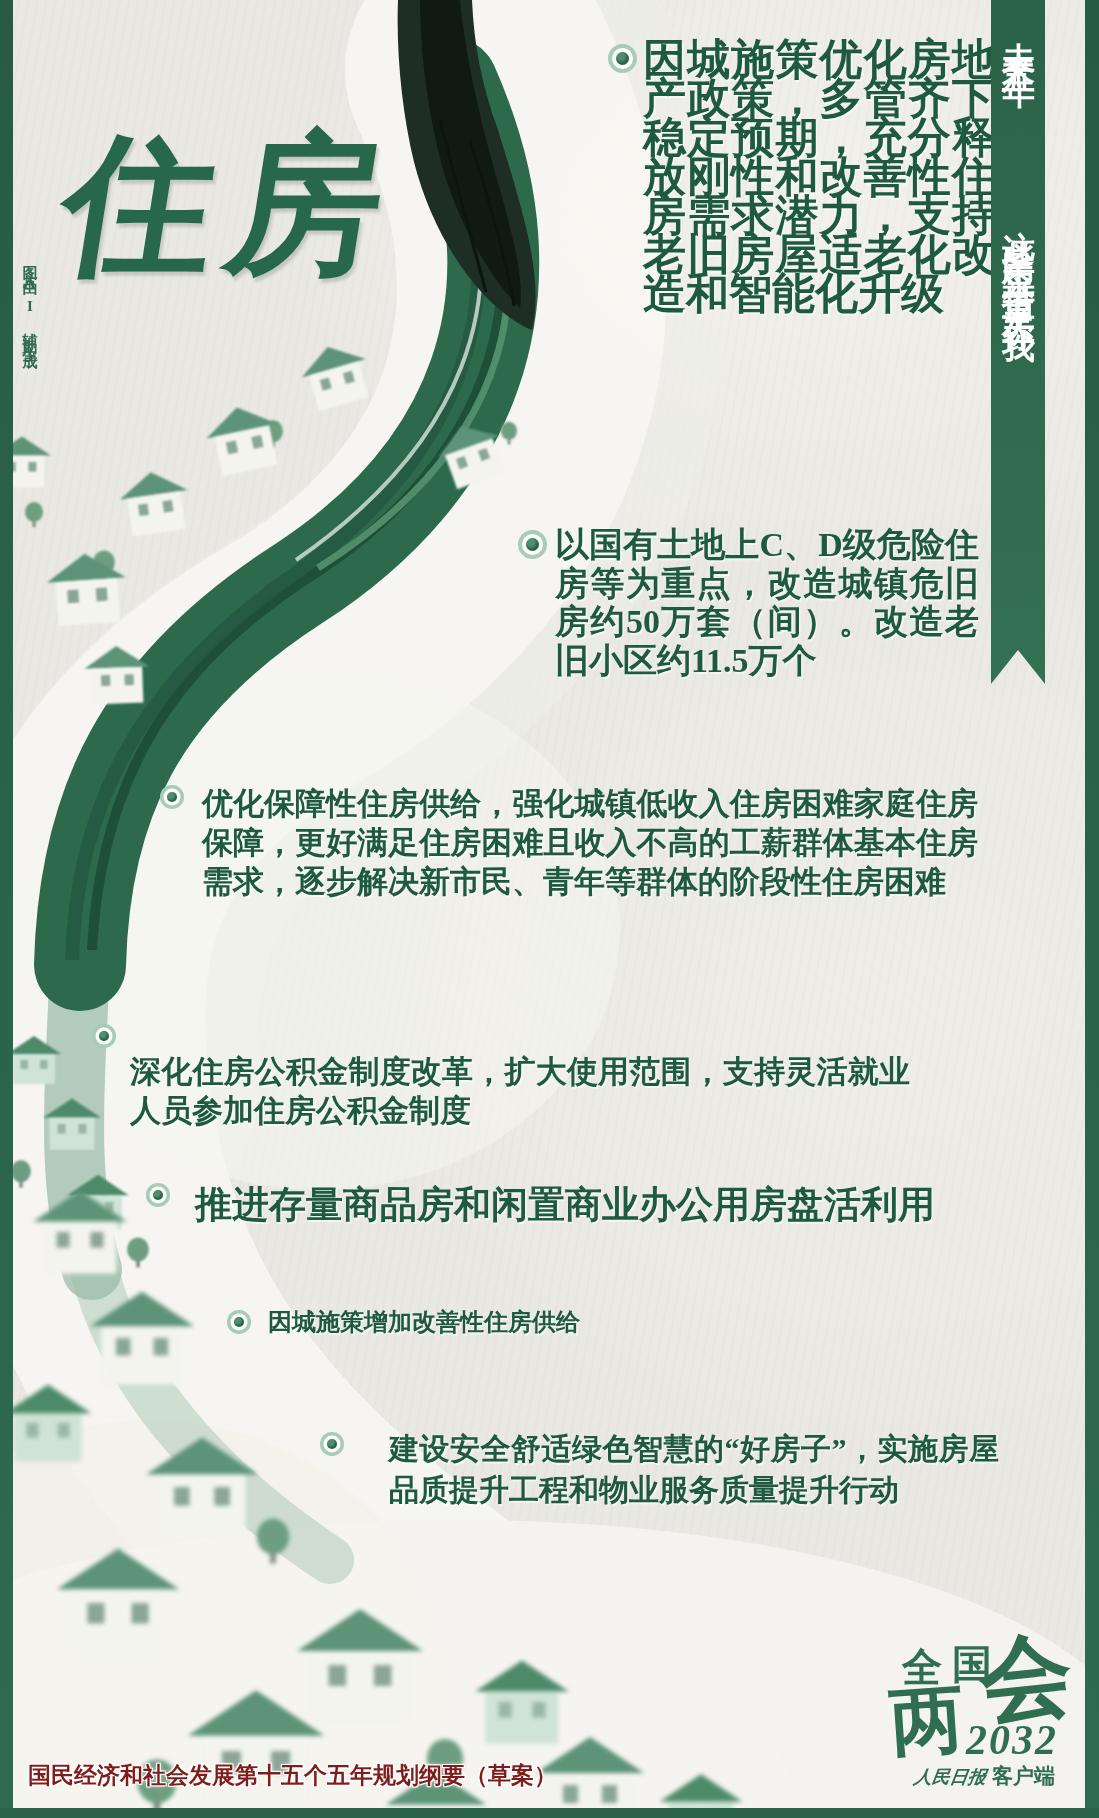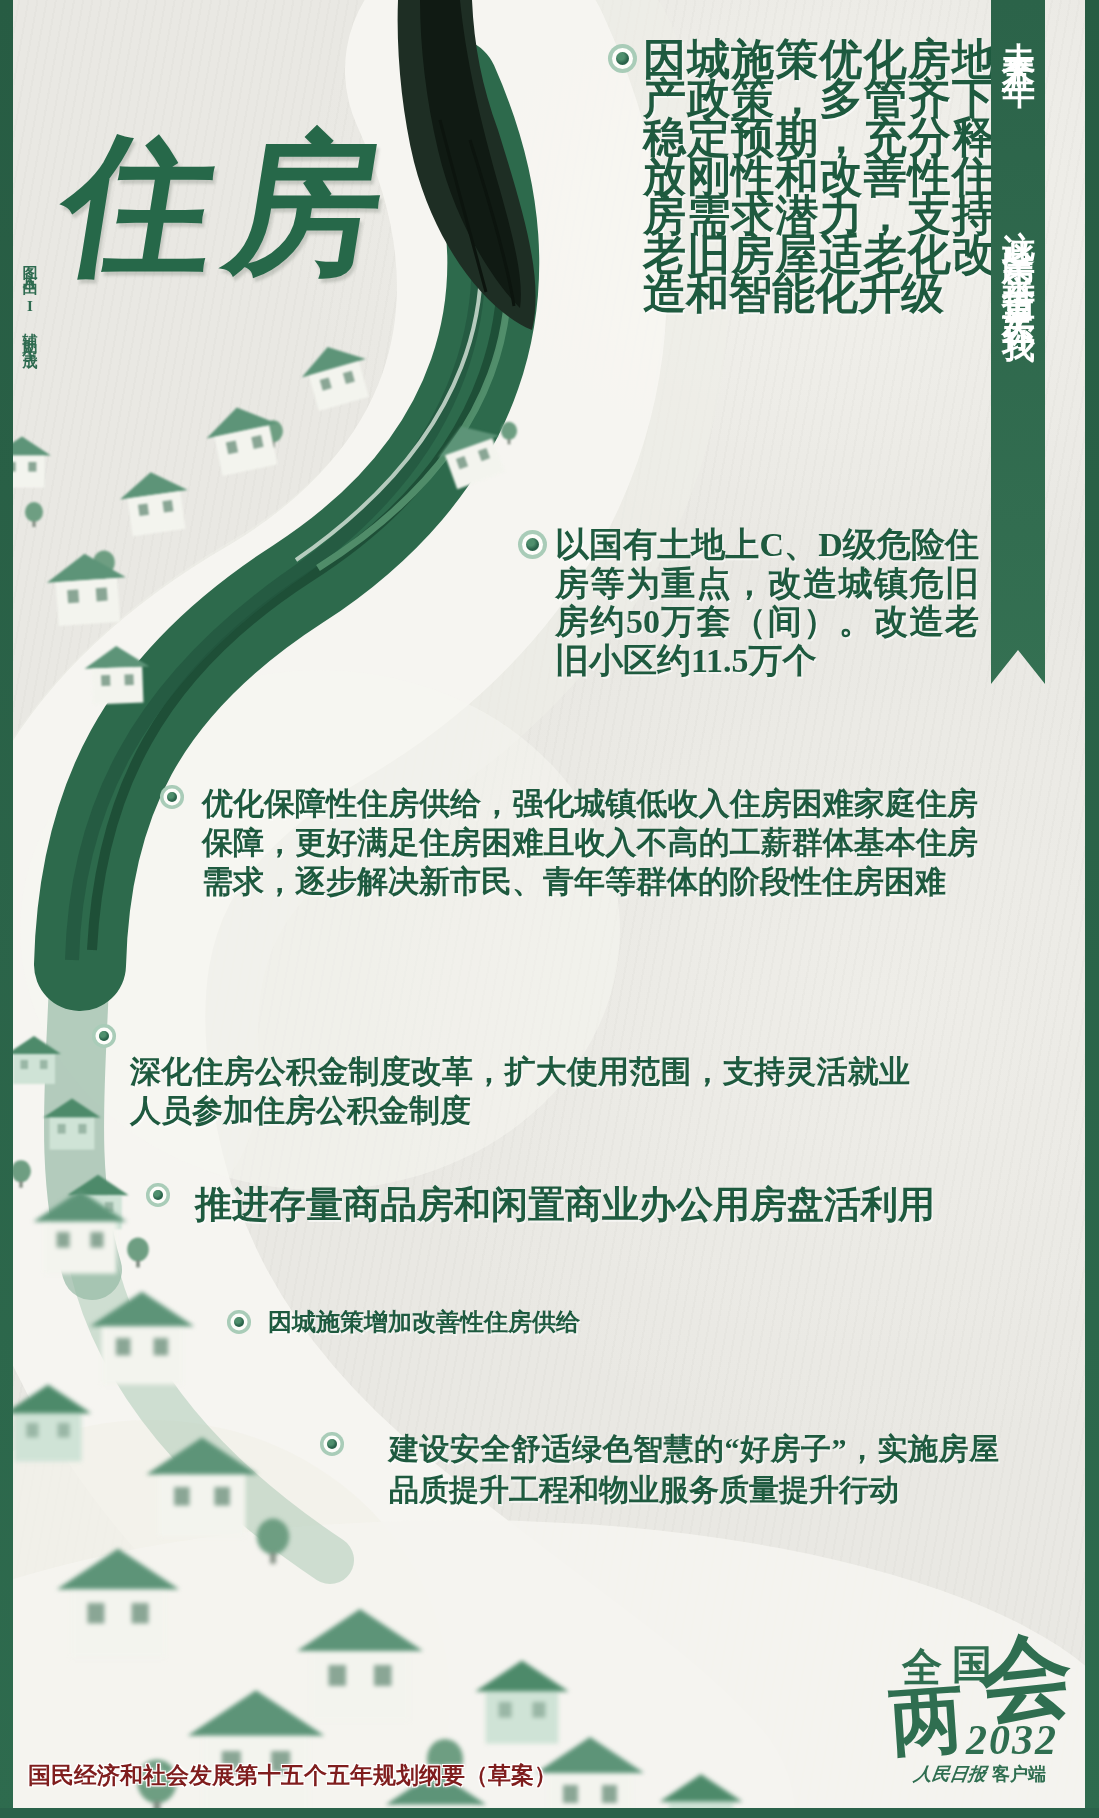--- a/index.html
+++ b/index.html
@@ -92,21 +92,21 @@
   
   .logo{position:absolute;left:880px;top:1622px;width:205px;height:175px;z-index:7;color:#2f6e50;}
   .logo > span{position:absolute;white-space:nowrap;}
   .lg-quan{left:22px;top:18px;font-size:40px;font-weight:900;}
   .lg-guo{left:72px;top:15px;font-size:40px;font-weight:900;}
   .lg-hui{left:100px;top:-6px;font-size:92px;font-weight:900;transform:rotate(-6deg);}
   .lg-liang{left:10px;top:50px;font-size:74px;font-weight:900;transform:rotate(-4deg);}
   .lg-year{left:86px;top:94px;font-size:42px;font-weight:900;font-style:italic;letter-spacing:2px;}
   .lg-brand{left:34px;top:140px;font-size:0;}
   .lg-brand .scr{font-size:18px;font-weight:bold;font-style:italic;transform:skewX(-8deg);display:inline-block;margin-right:6px;}
-  .lg-brand .sfx{font-size:18px;font-weight:900;font-family:"Liberation Sans","DejaVu Sans",sans-serif;display:inline-block;text-align:right;}
+  .lg-brand .sfx{font-size:21px;font-weight:900;font-family:"Liberation Sans","DejaVu Sans",sans-serif;display:inline-block;text-align:right;}
 </style>
 </head>
 <body>
 
 <div class="paper-texture"></div>
 
 <svg class="art" width="1099" height="1818" viewBox="0 0 1099 1818">
   <defs>
     <symbol id="hw" overflow="visible">
       <polygon points="2,16 20,4 38,16" fill="#5d9478"></polygon>

